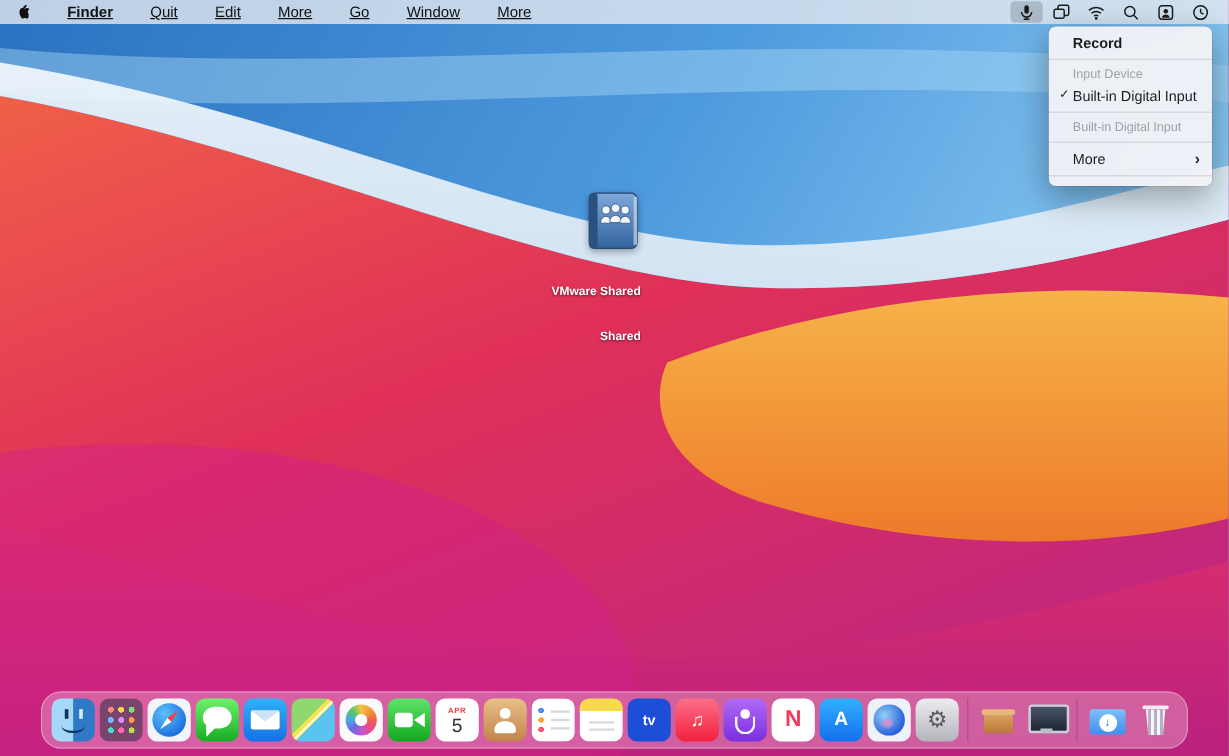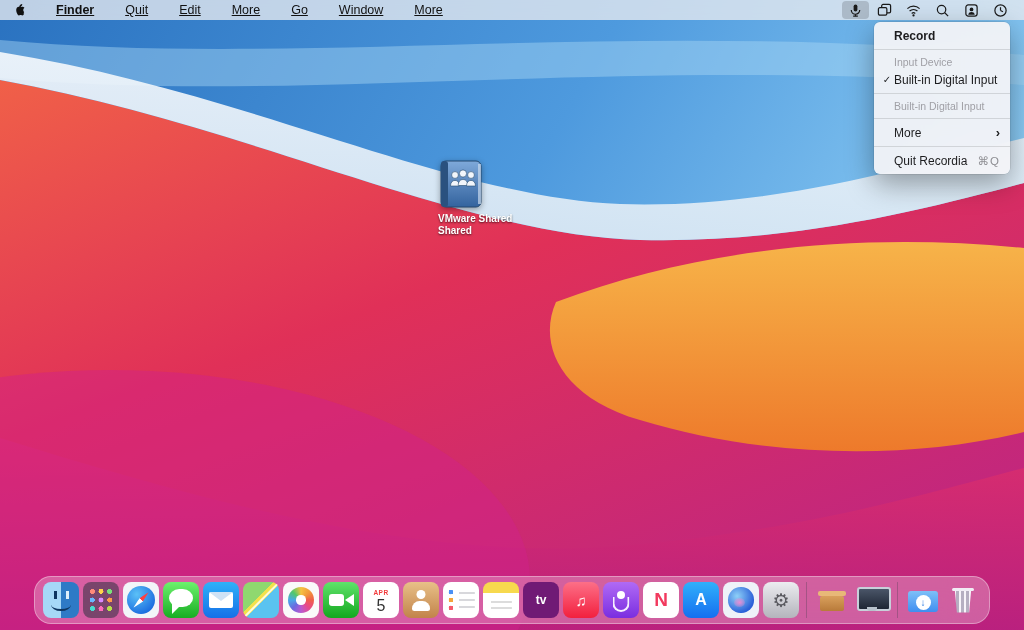--- a/index.html
+++ b/index.html
@@ -36,21 +36,21 @@
   .dd-label { flex:1; white-space:nowrap; }
   .dd-label.bold { font-weight:700; }
   .dd-shortcut { color:#8e8e93; font-size:11.5px; letter-spacing:1px; }
   .dd-chevron { color:#1d1d1f; font-size:13px; font-weight:700; }
   .dd-caption { height:16px; display:flex; align-items:center; padding:0 10px 0 20px;
     color:#a0a0a6; font-size:10.5px; }
   .dd-sep { height:1px; background:rgba(0,0,0,0.12); margin:4px 0; }
 
   
   .desktop-icon { position:absolute; left:438px; top:158px; width:96px; z-index:5;
-    display:flex; flex-direction:column; align-items:flex-start; cursor:default; }
+    display:flex; flex-direction:column; align-items:flex-end; cursor:default;gap:25px; }
   .desktop-icon svg { width:46px; height:52px; filter:drop-shadow(0 2px 3px rgba(0,0,0,0.35)); }
   .di-label { margin-top:3px; font-size:10px; font-weight:700; color:#fff; line-height:12px;
     text-align:center; text-shadow:0 1px 2px rgba(0,0,0,0.65); }
 
   
   .dock { position:absolute; bottom:6px; left:50%; transform:translateX(-50%); z-index:20;
     display:flex; align-items:center; gap:4px; padding:5px 8px;
     background:rgba(255,255,255,0.28); backdrop-filter:blur(22px);
     border:1px solid rgba(255,255,255,0.35); border-radius:17px; }
   .dicon { width:36px; height:36px; border-radius:8px; position:relative; overflow:hidden;
@@ -121,21 +121,21 @@
     background-size:auto,auto,auto,44% 2px,44% 2px,44% 2px;
     background-position:0 0,0 0,0 0,78% 28%,78% 50%,78% 72%;
     background-repeat:no-repeat; }
   .di-notes { background-color:#fff;
     background-image:
       linear-gradient(180deg,#f7d94e 0 30%,rgba(255,255,255,0) 30%),
       linear-gradient(#dcdcdc,#dcdcdc),linear-gradient(#dcdcdc,#dcdcdc);
     background-size:100% 100%,58% 2px,58% 2px;
     background-position:0 0,50% 56%,50% 74%;
     background-repeat:no-repeat; }
-  .di-tv { background:#701a75; }
+  .di-tv { background:#1d4ed8; }
   .tv-label { color:#fff; font-weight:700; font-size:12px; }
   .di-music { background:linear-gradient(180deg,#fd6f87,#f2203e); }
   .music-note { color:#fff; font-size:15px; }
   .di-podcasts { background:linear-gradient(180deg,#b06af5,#7a2ee0); }
   .di-podcasts::before { content:""; position:absolute; left:50%; top:26%; width:8px; height:8px;
     border-radius:50%; background:#fff; transform:translateX(-50%); }
   .di-podcasts::after { content:""; position:absolute; left:50%; top:42%; width:13px; height:13px;
     border:2px solid rgba(255,255,255,0.92); border-top:none; border-radius:0 0 10px 10px;
     transform:translateX(-50%); }
   .di-news { background:#fff; }
@@ -280,25 +280,20 @@
   </div>
   <div class="dd-sep"></div>
   <div class="dd-caption">Built-in Digital Input</div>
   <div class="dd-sep"></div>
   <div class="dd-row">
     <span class="dd-check"></span>
     <span class="dd-label">More</span>
     <span class="dd-chevron">›</span>
   </div>
   <div class="dd-sep"></div>
-  <div class="dd-row">
-    <span class="dd-check"></span>
-    <span class="dd-label">Quit Recordia</span>
-    <span class="dd-shortcut">⌘Q</span>
-  </div>
 </div>
 
 <div class="desktop-icon">
   <svg viewBox="0 0 46 52">
     <defs>
       <linearGradient id="gBook" x1="0" y1="0" x2="0" y2="1">
         <stop offset="0" stop-color="#7fa9da"></stop>
         <stop offset="1" stop-color="#33639e"></stop>
       </linearGradient>
     </defs>

